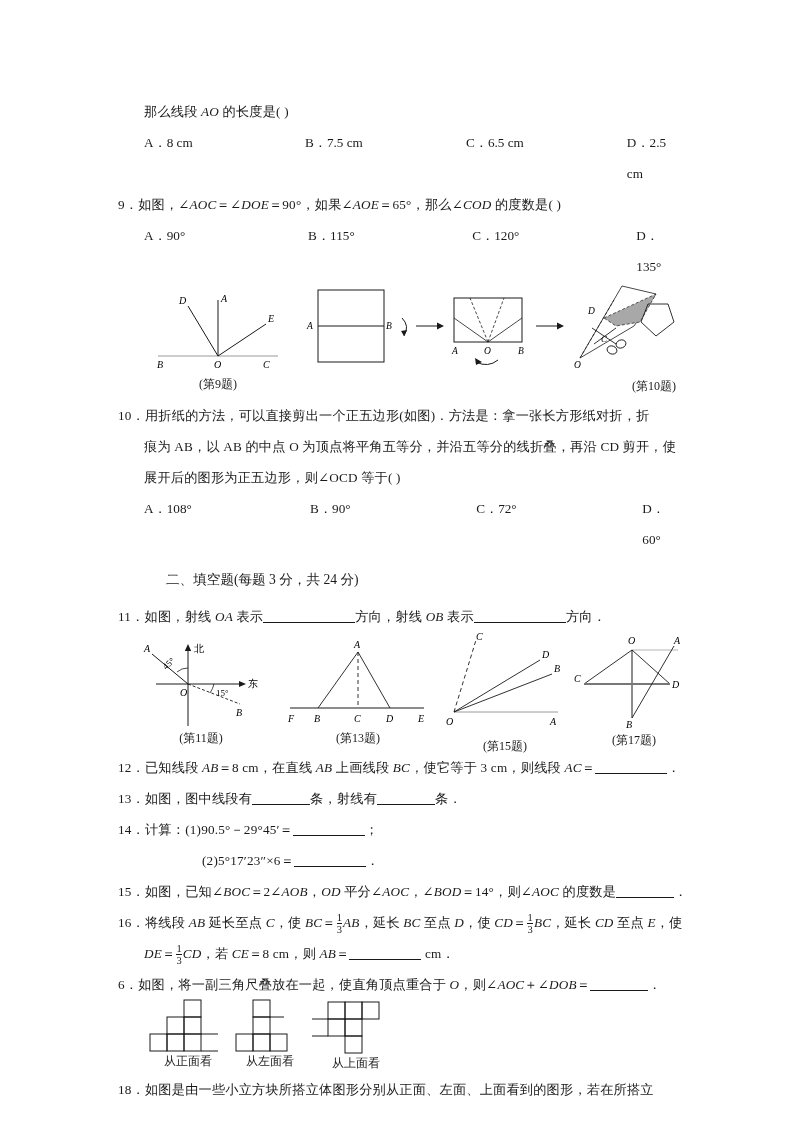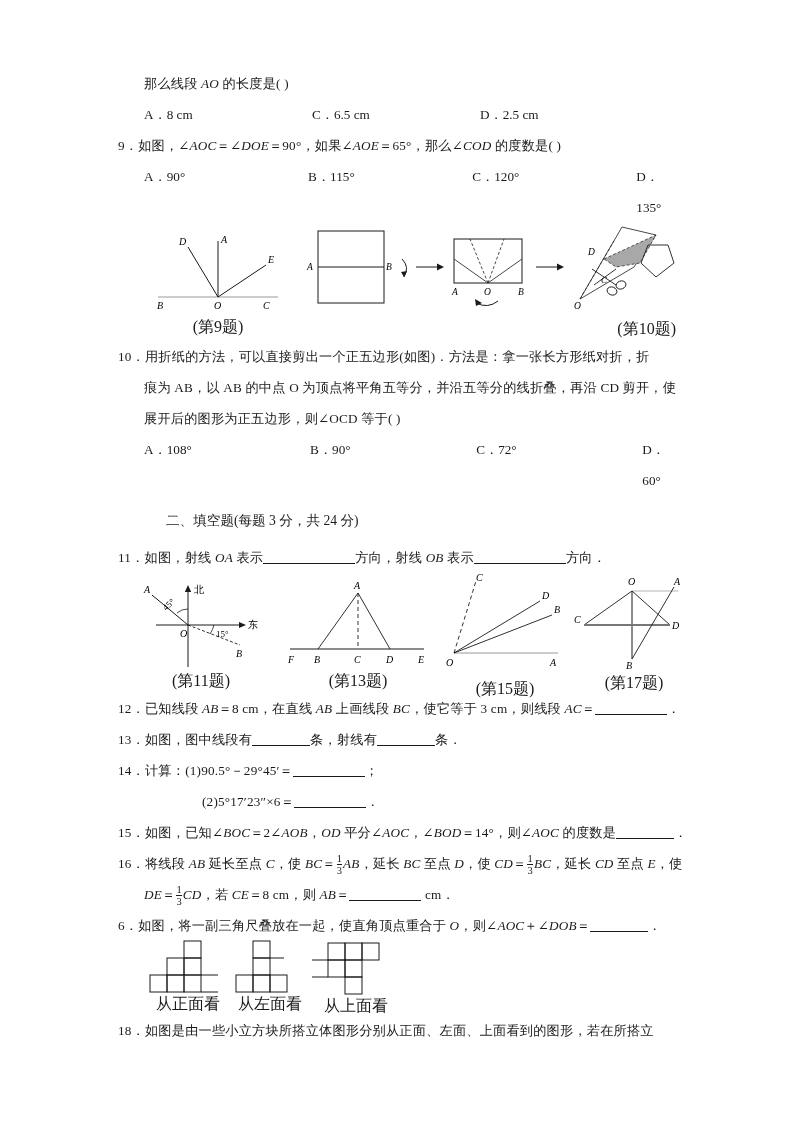--- a/index.html
+++ b/index.html
@@ -11,21 +11,21 @@
     overflow:hidden;
   }
   .page{
     position:absolute;
     left:0;top:0;
     width:793px;height:1122px;
     padding:0;
   }
   .content{
     position:absolute;
-    left:118px; top:68px;
+    left:118px; top:96px;
     width:565px;
   }
   
   .line{
     font-size:13.2px;
     line-height:31px;
     white-space:nowrap;
     letter-spacing:.2px;
   }
   .indent{ padding-left:26px; }
@@ -56,39 +56,40 @@
     display:inline-block;
     vertical-align:-6px;
     text-align:center;
     font-size:10.5px;
     line-height:11px;
     margin:0 1px;
   }
   .frac .num{ display:block; }
   .frac .den{ display:block; border-top:1px solid #1a1a1a; }
   .cap{
-    font-size:16px;
+    font-size:12px;
     text-align:center;
   }
   .figrow{ position:relative; }
   .fig{ position:absolute; }
   svg{ display:block; overflow:visible; }
   .cube path, .cube rect, .cube line{ stroke:#1a1a1a; fill:none; }
 </style>
 </head>
 <body>
 
 <div class="page">
 <div class="content">
 
   <div class="line indent">
     <span>那么线段 </span><span class="mi">AO</span><span> 的长度是(      )</span>
   </div>
   <div class="opts">
     <span>A．8 cm</span>
+    <span>B．7.5 cm</span>
     <span>C．6.5 cm</span>
     <span>D．2.5 cm</span>
   </div>
 
   <div class="line">
     <span>9．</span><span>如图，∠</span><span class="mi">AOC</span><span>＝∠</span><span class="mi">DOE</span><span>＝90°，如果∠</span><span class="mi">AOE</span><span>＝65°，那么∠</span><span class="mi">COD</span><span> 的度数是(      )</span>
   </div>
   <div class="opts">
     <span>A．90°</span>
     <span>B．115°</span>

